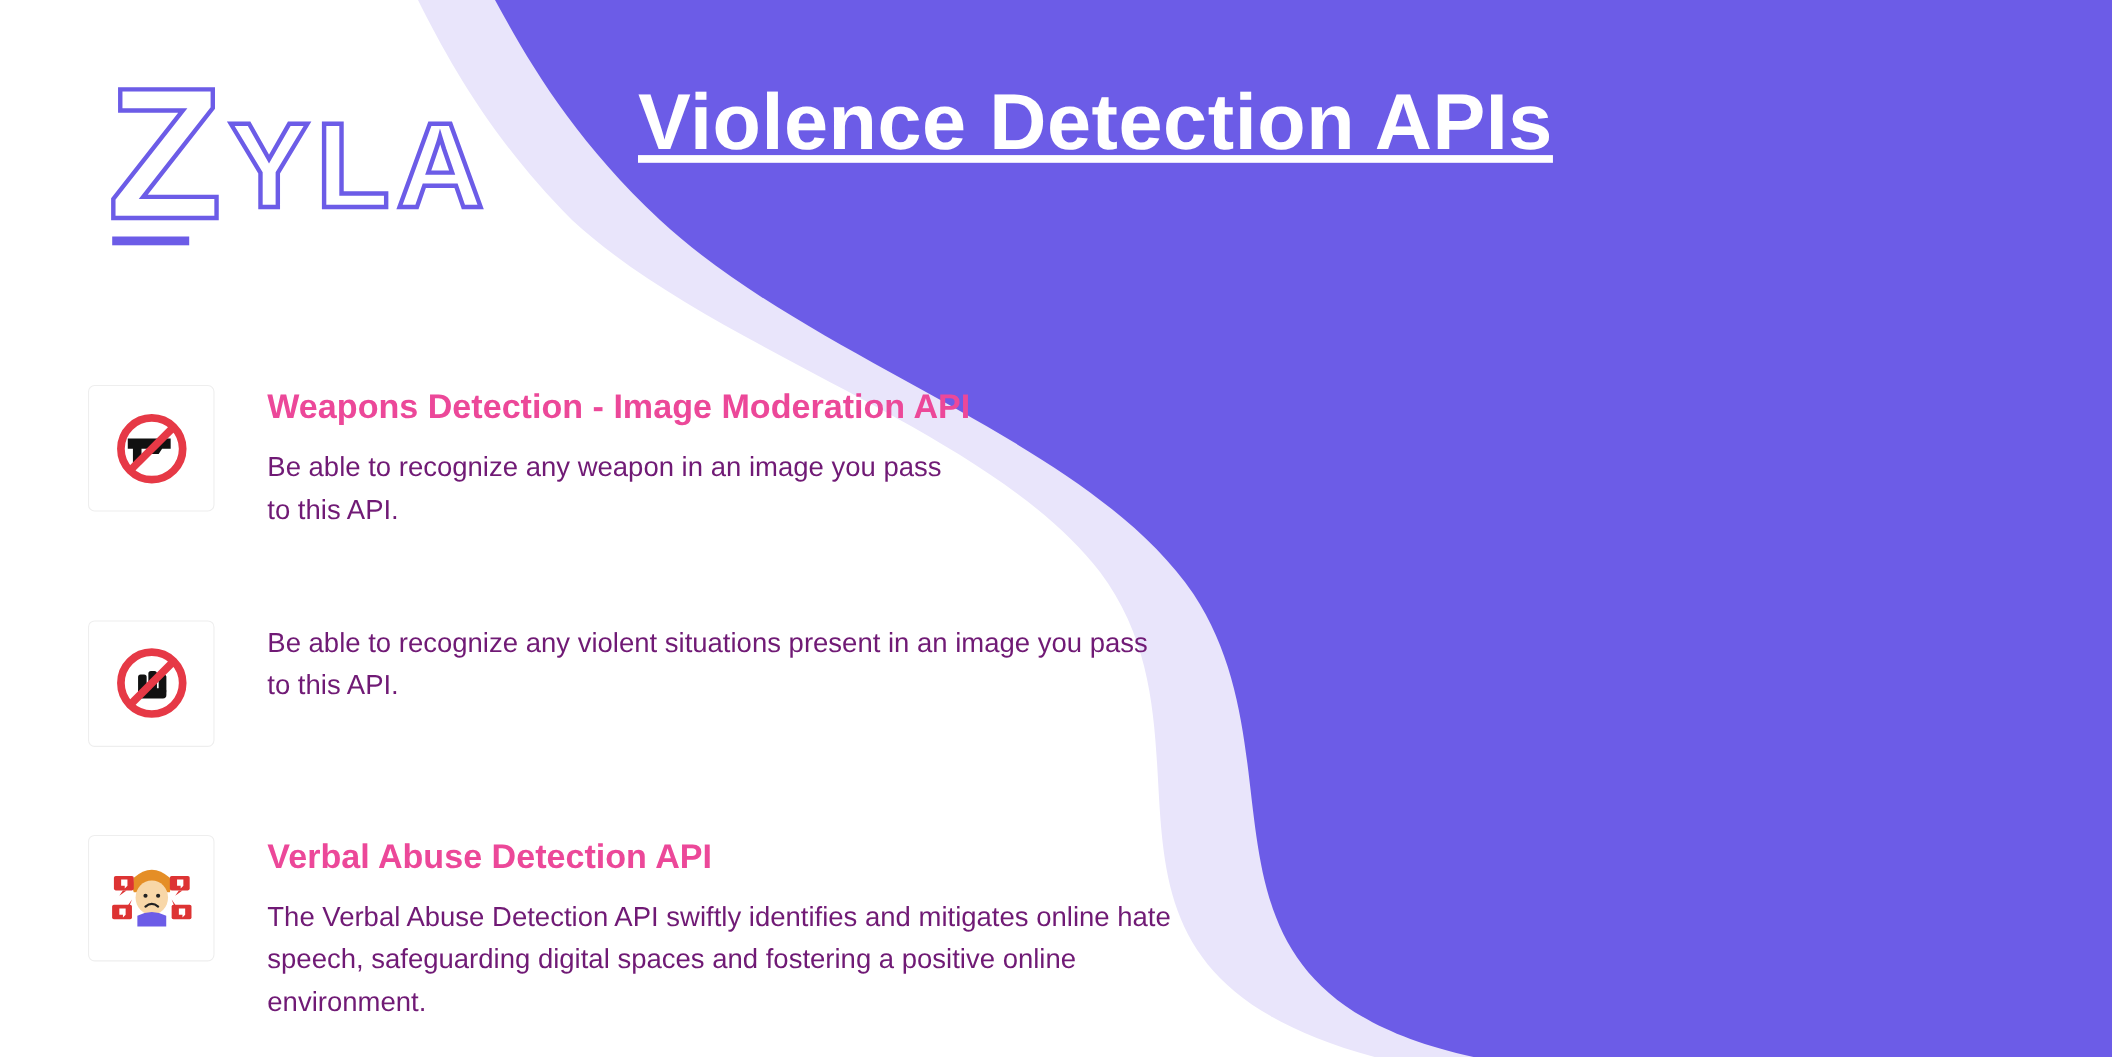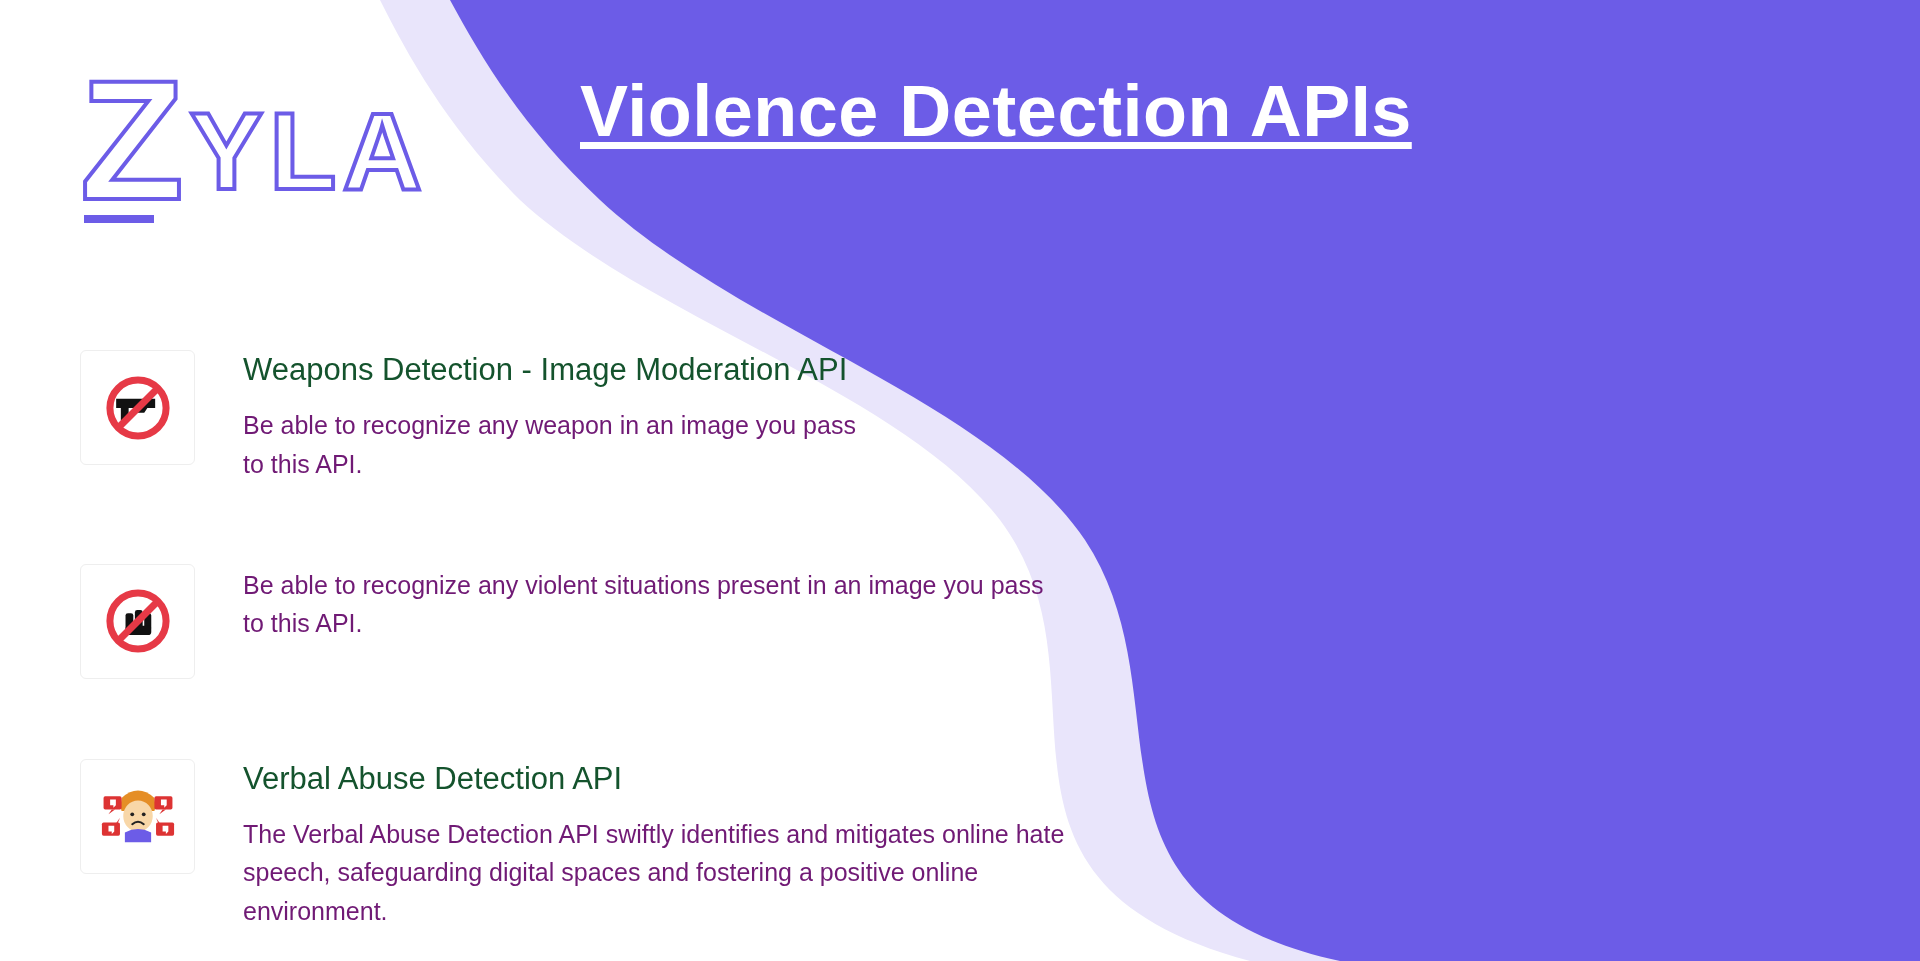--- a/index.html
+++ b/index.html
@@ -8,21 +8,21 @@
   .bg-wave {
     position: absolute;
     top: 0; left: 0;
     width: 1920px; height: 961px;
     z-index: 0;
   }
   
   .logo {
     position: absolute;
     top: 55px;
-    left: 80px;
+    left: 98px;
     z-index: 2;
     text-align: center;
   }
   .logo-text {
     font-size: 130px;
     font-weight: 700;
     letter-spacing: 6px;
     color: #6C5CE7;
     font-family: Arial, sans-serif;
     line-height: 1;
@@ -91,22 +91,22 @@
     display: flex;
     align-items: center;
     justify-content: center;
     flex-shrink: 0;
     background: #fff;
   }
   
   .item-body { padding-top: 2px; }
   .item-title {
     font-size: 31px;
-    font-weight: 400;
-    color: #14532d;
+    font-weight: 700;
+    color: #ec4899;
     margin-bottom: 18px;
   }
   .item-desc {
     font-size: 25px;
     color: #701a75;
     line-height: 1.55;
     max-width: 880px;
   }
   .item:nth-child(1) .item-desc { max-width: 640px; }
   .item:nth-child(2) .item-desc { max-width: 820px; }

